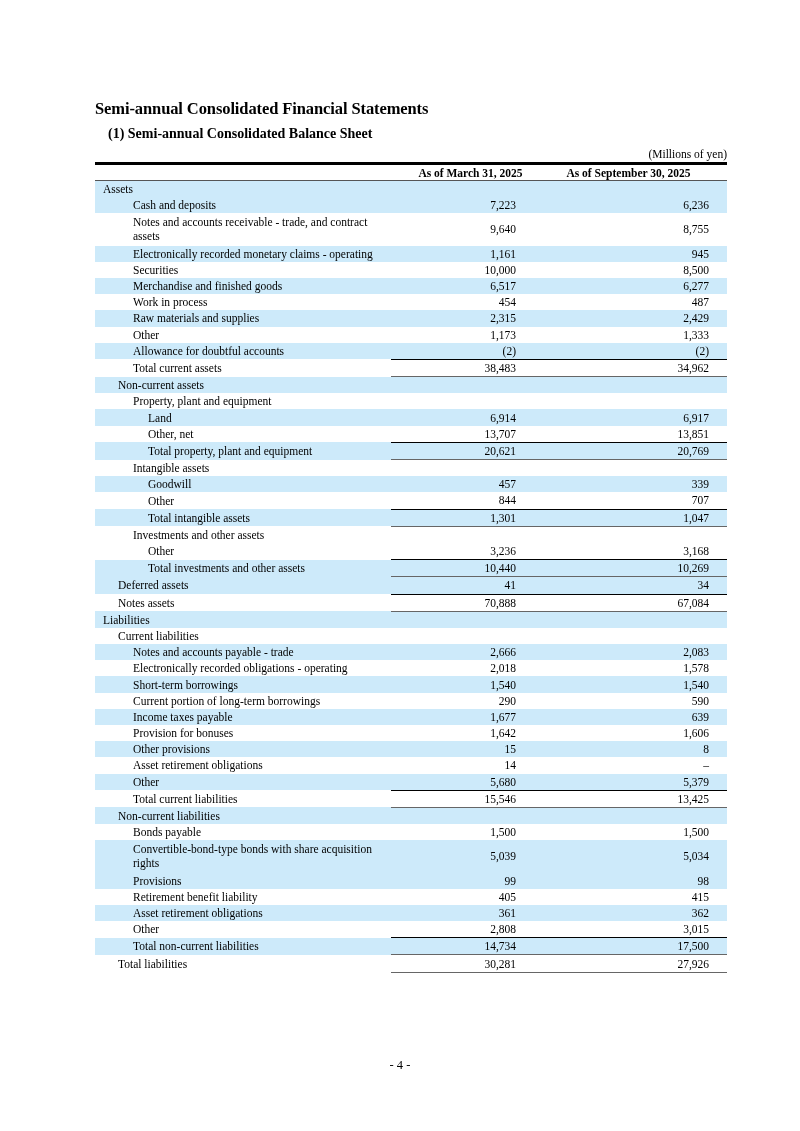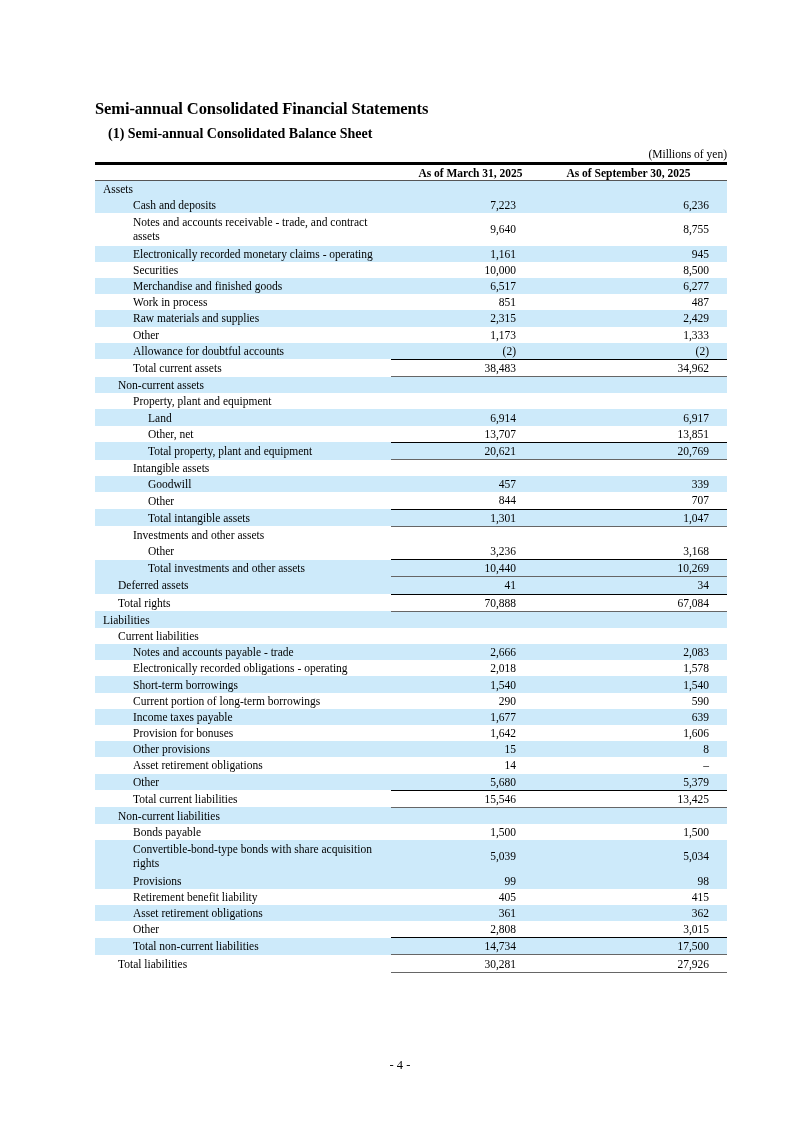--- a/index.html
+++ b/index.html
@@ -100,21 +100,21 @@
           <td class="num prev">10,000</td>
           <td class="num curr">8,500</td>
         </tr>
         <tr class="shaded">
           <td class="label lvl2">Merchandise and finished goods</td>
           <td class="num prev">6,517</td>
           <td class="num curr">6,277</td>
         </tr>
         <tr class="">
           <td class="label lvl2">Work in process</td>
-          <td class="num prev">851</td>
+          <td class="num prev">454</td>
           <td class="num curr">487</td>
         </tr>
         <tr class="shaded">
           <td class="label lvl2">Raw materials and supplies</td>
           <td class="num prev">2,315</td>
           <td class="num curr">2,429</td>
         </tr>
         <tr class="">
           <td class="label lvl2">Other</td>
           <td class="num prev">1,173</td>
@@ -189,21 +189,21 @@
           <td class="label lvl3">Total investments and other assets</td>
           <td class="num prev">10,440</td>
           <td class="num curr">10,269</td>
         </tr>
         <tr class="shaded">
           <td class="label lvl1">Deferred assets</td>
           <td class="num prev">41</td>
           <td class="num curr">34</td>
         </tr>
         <tr class="rule-top rule-bottom">
-          <td class="label lvl1">Total rights</td>
+          <td class="label lvl1">Notes assets</td>
           <td class="num prev">70,888</td>
           <td class="num curr">67,084</td>
         </tr>
         <tr class="shaded">
           <td class="label lvl0">Liabilities</td>
           <td class="num prev"></td>
           <td class="num curr"></td>
         </tr>
         <tr class="">
           <td class="label lvl1">Current liabilities</td>

